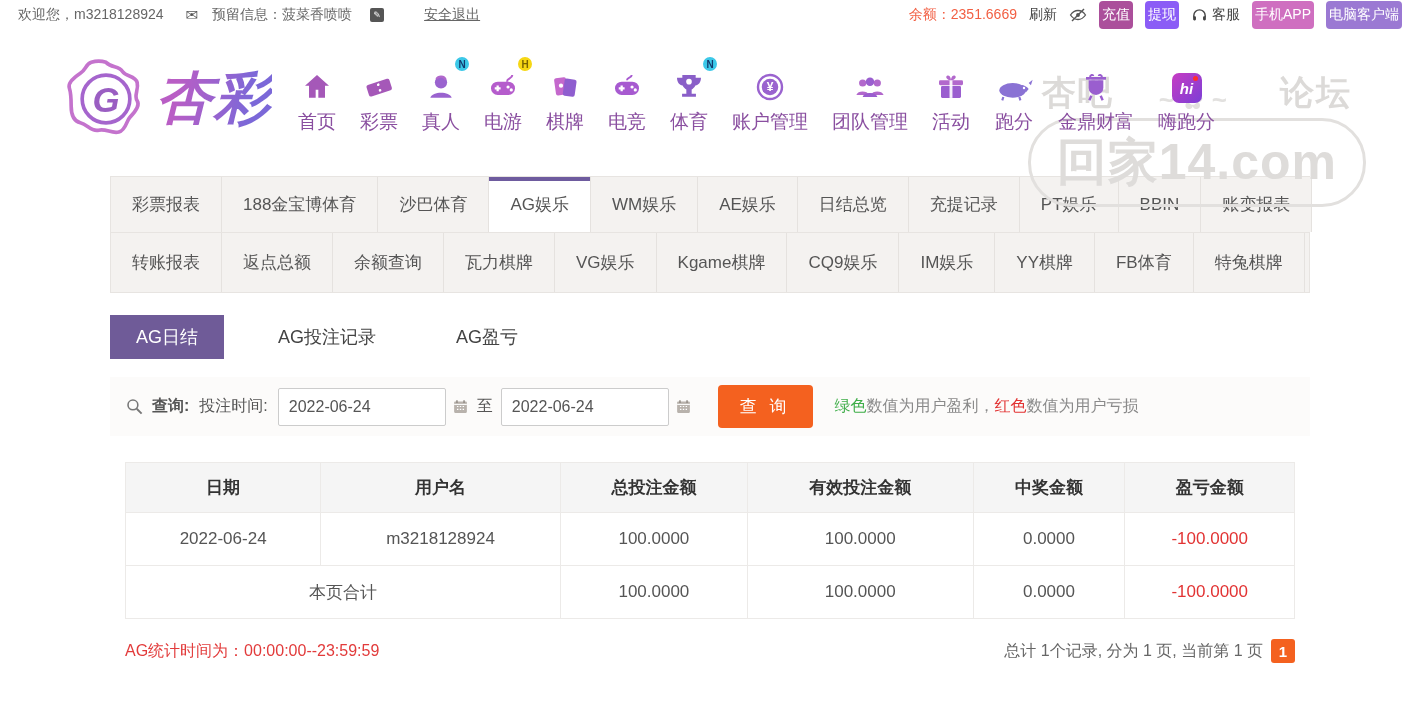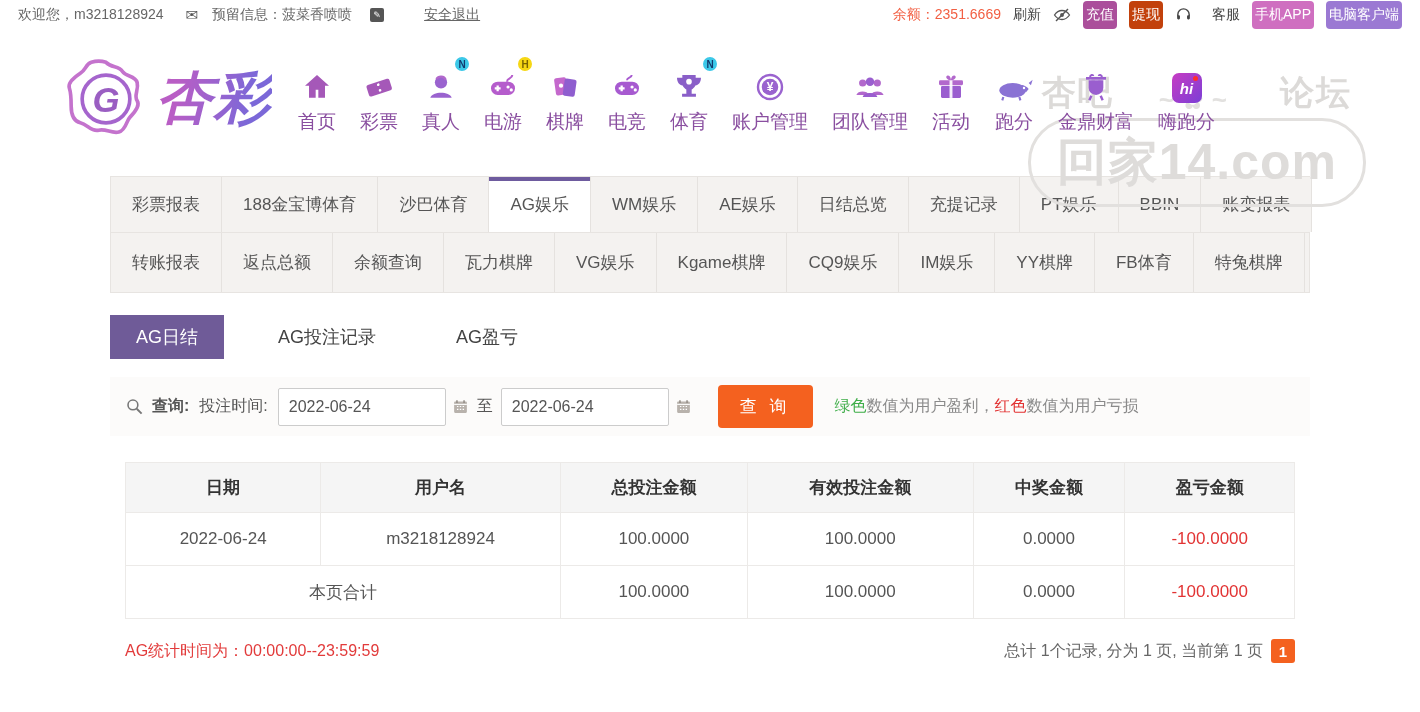--- a/index.html
+++ b/index.html
@@ -15,24 +15,24 @@
   .edit-ico { display:inline-flex; align-items:center; justify-content:center;
     width:14px; height:14px; background:#555; color:#fff; font-size:9px;
     border-radius:2px; margin-left:4px; cursor:pointer; }
   .logout { color:#666; text-decoration:underline; cursor:pointer; margin-left:26px;}
   .balance { color:#f25f43; }
   .balance b { font-weight:normal; }
   .refresh { color:#444; cursor:pointer; }
   .tb-btn { border:none; color:#fff; font-size:14px; padding:5px 3px;
     border-radius:4px; cursor:pointer; font-family:inherit; }
   .btn-recharge { background:#ab4f9b; }
-  .btn-withdraw { background:#c2410c; }
+  .btn-withdraw { background:#8b5cf6; }
   .btn-app      { background:#cf6fc0; }
   .btn-pc       { background:#9b79d3; }
-  .service { display:flex; align-items:flex-start; gap:20px; color:#444; cursor:pointer; }
+  .service { display:flex; align-items:flex-end; gap:4px; color:#444; cursor:pointer; }
   .icon-svg { display:inline-flex; vertical-align:middle; }
 
   
   .header { position:relative; height:138px; display:flex; align-items:center;
     padding:0 30px 0 62px; background:#fff; }
   .brand { display:flex; align-items:center; gap:6px; cursor:pointer; z-index:2; }
   .brand-text { font-size:56px; font-weight:bold; letter-spacing:2px;
     background:linear-gradient(100deg,#c district?,#fff); }
   .brand-text { background:linear-gradient(100deg,#b95ec5 20%,#7b68d8 80%);
     -webkit-background-clip:text; background-clip:text; color:transparent;font-style:italic; }

